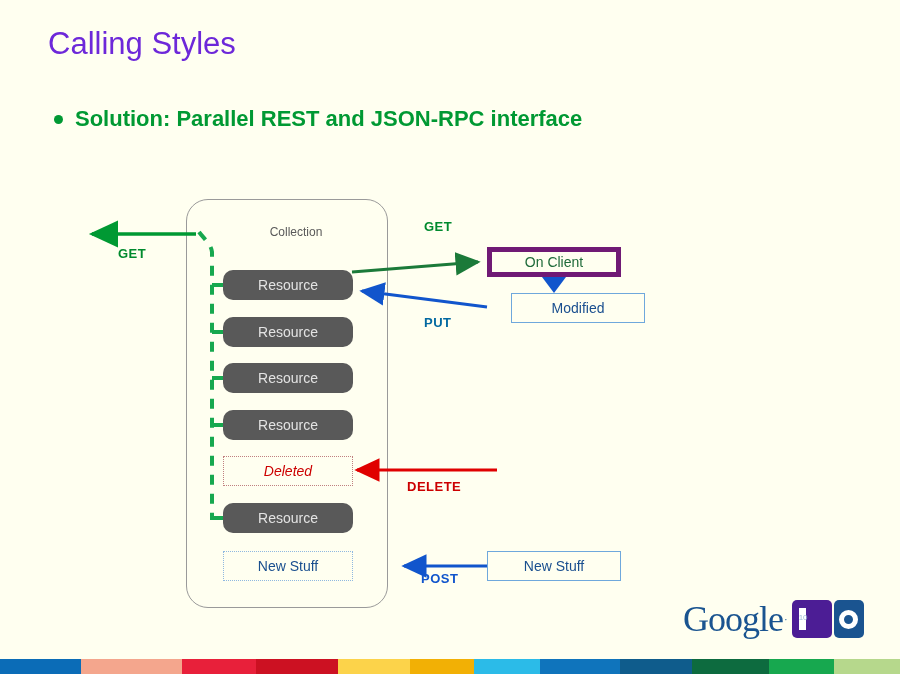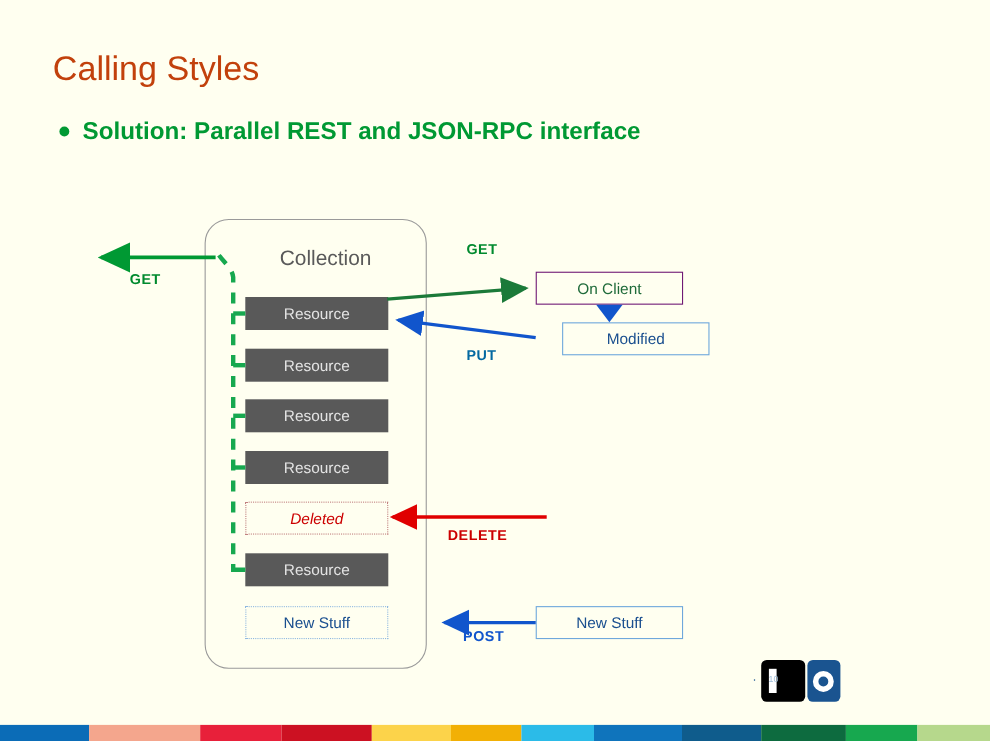--- a/index.html
+++ b/index.html
@@ -19,24 +19,24 @@
     left: 0; top: 0;
     width: 900px;
     height: 674px;
     background: #fffff0;
   }
 
   
   #page-title {
     position: absolute;
     left: 48px;
-    top: 44px;
+    top: 25px;
     font-size: 31px;
     line-height: 38px;
-    color: #c2410c;
+    color: #6d28d9;
     font-weight: normal;
     letter-spacing: 0px;
     white-space: nowrap;
   }
 
   
   #bullet-row {
     position: absolute;
     left: 54px;
     top: 106px;
@@ -80,37 +80,38 @@
     border-radius: 22px;
     background: transparent;
     box-sizing: border-box;
   }
   #collection-label {
     position: absolute;
     left: 186px;
     top: 225px;
     width: 220px;
     text-align: center;
-    font-size: 19px;
+    font-size: 12px;
     color: #5a5a5a;
   }
 
   
   .res-box {
     position: absolute;
     left: 223px;
     width: 130px;
     height: 30px;
     background: #595959;
     color: #e3e3e3;
     font-size: 14px;
     display: flex;
     align-items: center;
     justify-content: center;
     box-sizing: border-box;
+    border-radius: 10px;
   }
   .deleted-box {
     position: absolute;
     left: 223px;
     width: 130px;
     height: 30px;
     border: 1px dotted #c08080;
     color: #cc0000;
     font-size: 14px;
     display: flex;
@@ -143,21 +144,21 @@
     height: 30px;
     font-size: 14px;
     display: flex;
     align-items: center;
     justify-content: center;
     box-sizing: border-box;
     background: transparent;
   }
   #on-client-box {
     top: 247px;
-    border: 1px solid #701a75;
+    border: 5px solid #701a75;
     color: #1f6b3a;
   }
   #modified-box {
     top: 293px;
     border: 1px solid #6fa8dc;
     color: #1a4f8f;
     margin-left: 24px;
   }
   #new-stuff-ext-box {
     top: 551px;
@@ -206,21 +207,21 @@
   #gio-mark {
     position: relative;
     width: 72px;
     height: 38px;
     display: flex;
     align-items: center;
   }
   #gio-i {
     width: 40px;
     height: 38px;
-    background: #000000;
+    background: #4c1d95;
     border-radius: 5px;
     position: relative;
     display: flex;
     align-items: center;
     justify-content: flex-end;
     box-sizing: border-box;
     padding-right: 26px;
   }
   #gio-i-bar {
     width: 7px;
@@ -345,20 +346,21 @@
     </g>
   </svg>
 
   <div class="verb" id="verb-get-left">GET</div>
   <div class="verb" id="verb-get-right">GET</div>
   <div class="verb" id="verb-put">PUT</div>
   <div class="verb" id="verb-delete">DELETE</div>
   <div class="verb" id="verb-post">POST</div>
 
   <div id="gio-logo">
+    <span id="gio-word">Google</span>
     <span id="gio-tm">·</span>
     <span id="gio-mark">
       <span id="gio-i">
         <span id="gio-i-10">10</span>
         <span id="gio-i-bar"></span>
       </span>
       <span id="gio-o">
         <span id="gio-o-ring"></span>
       </span>
     </span>

